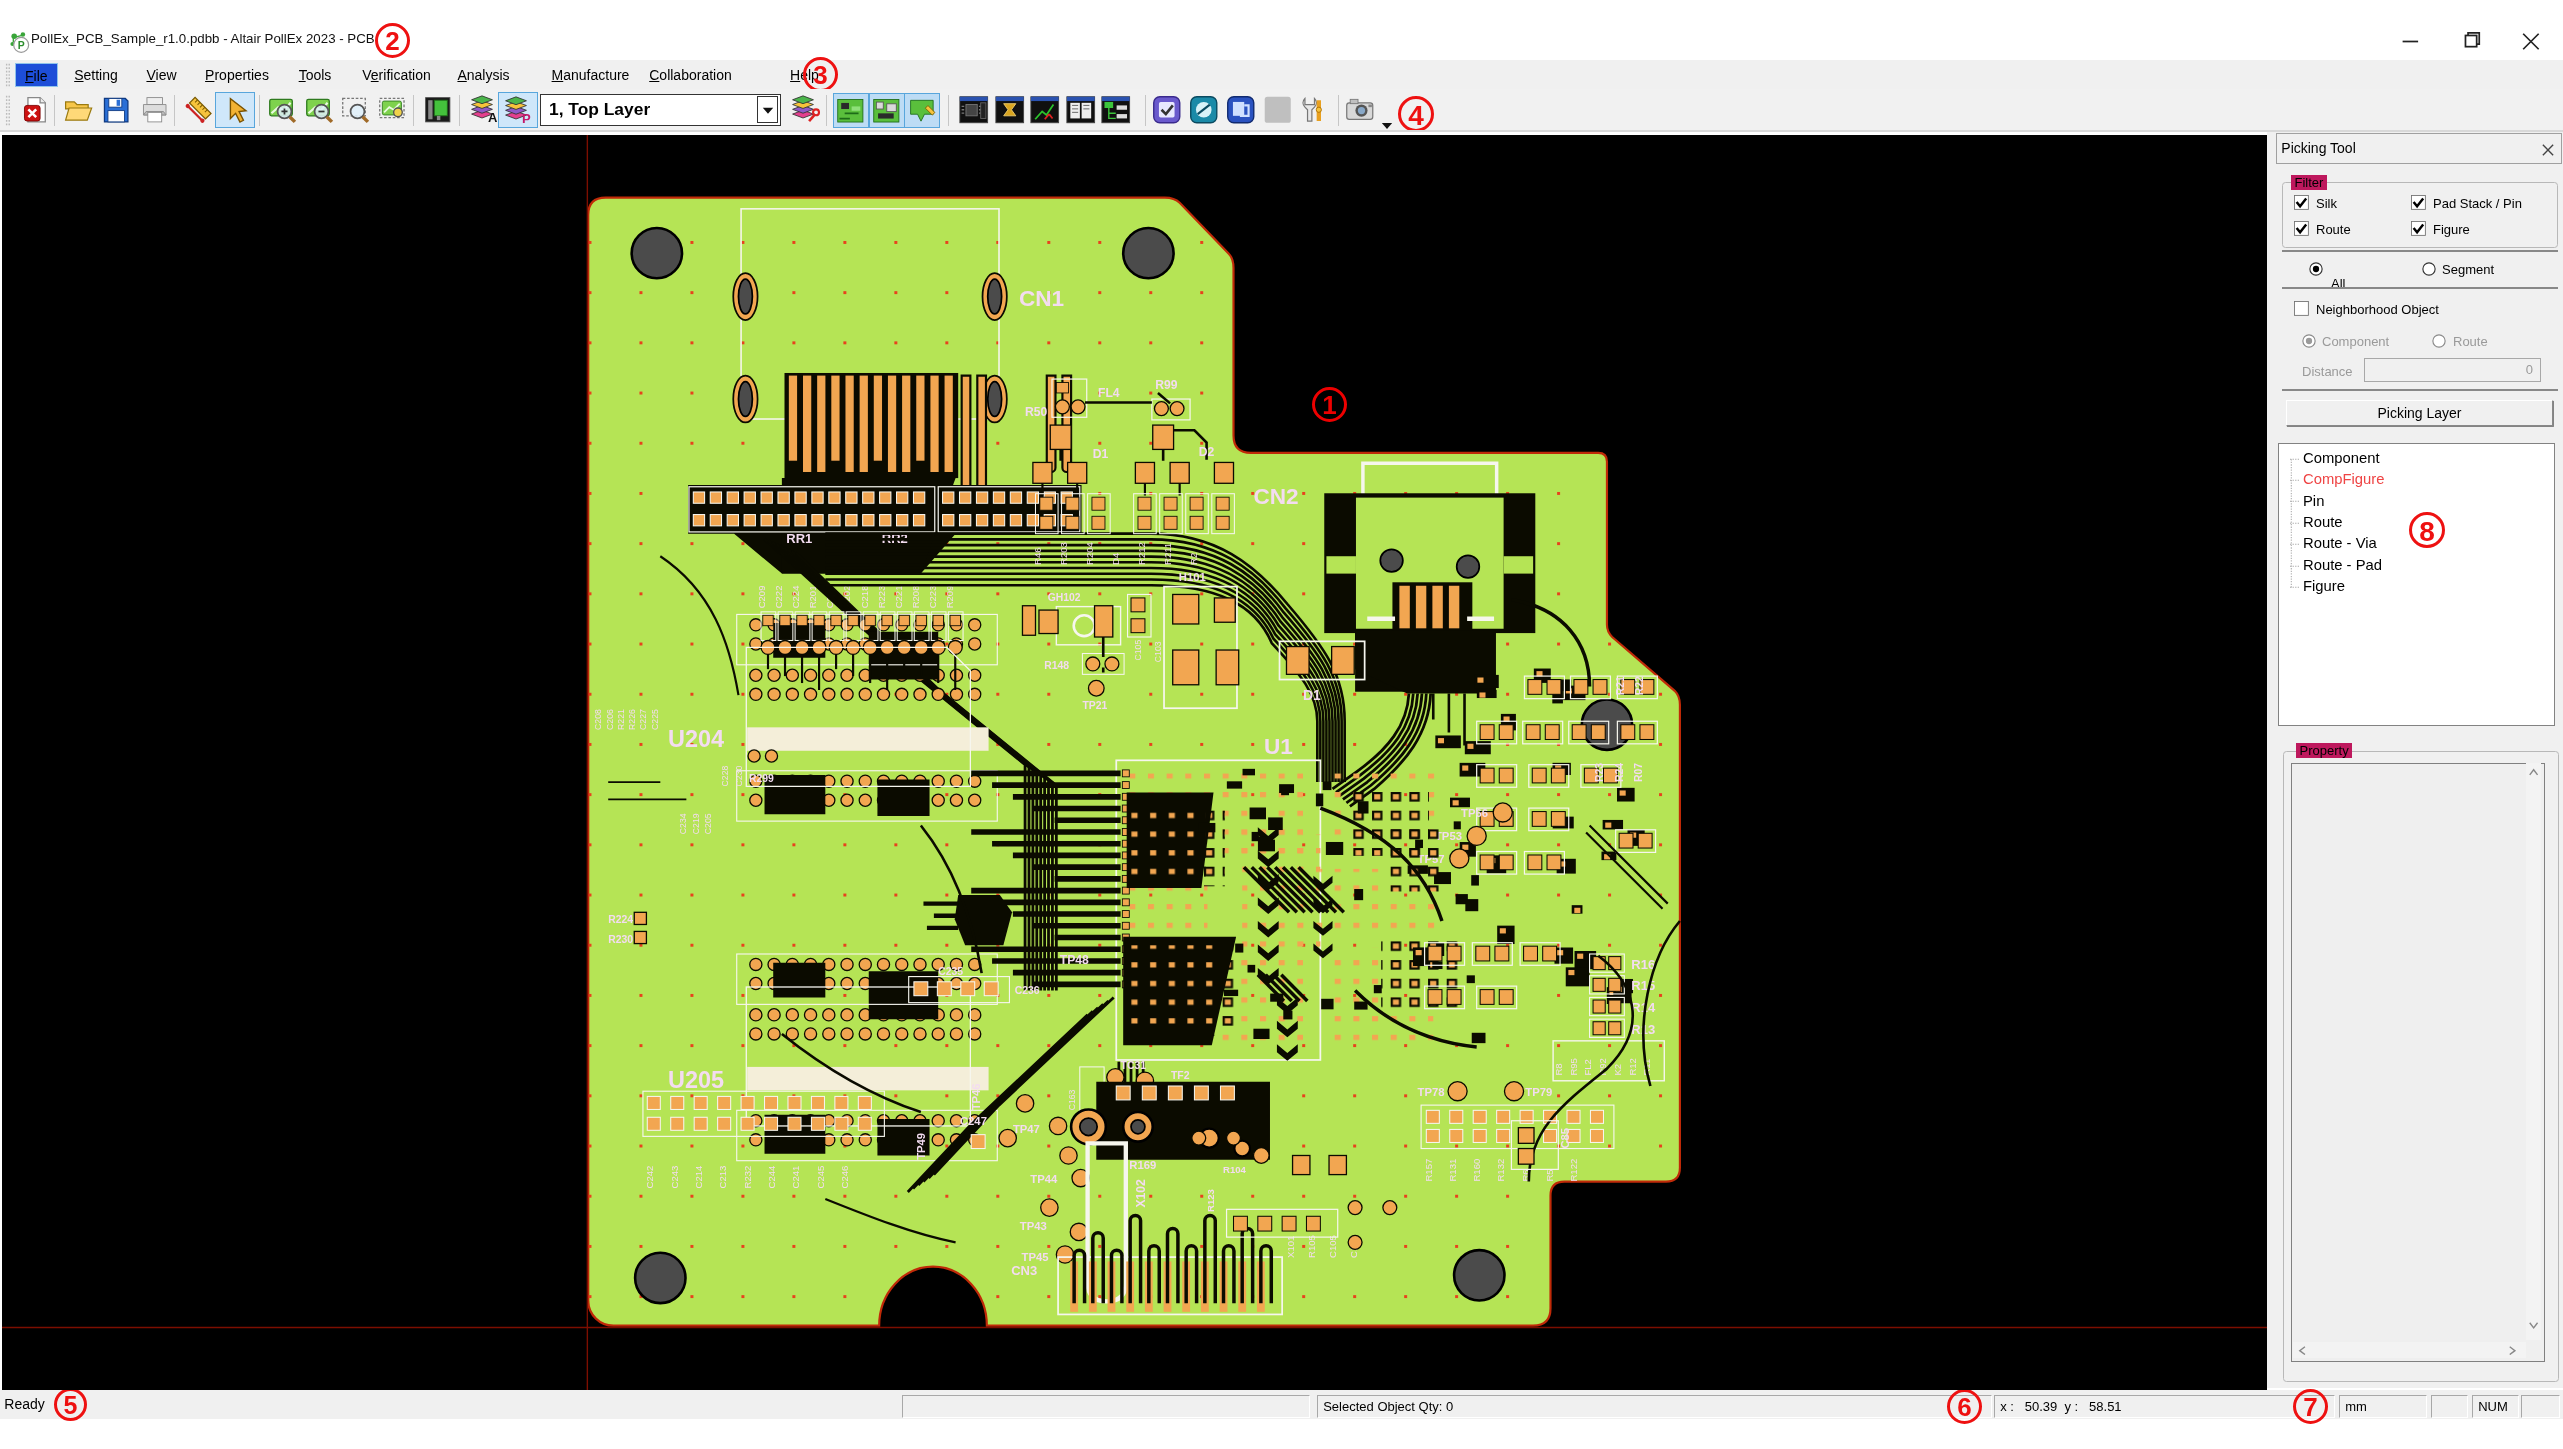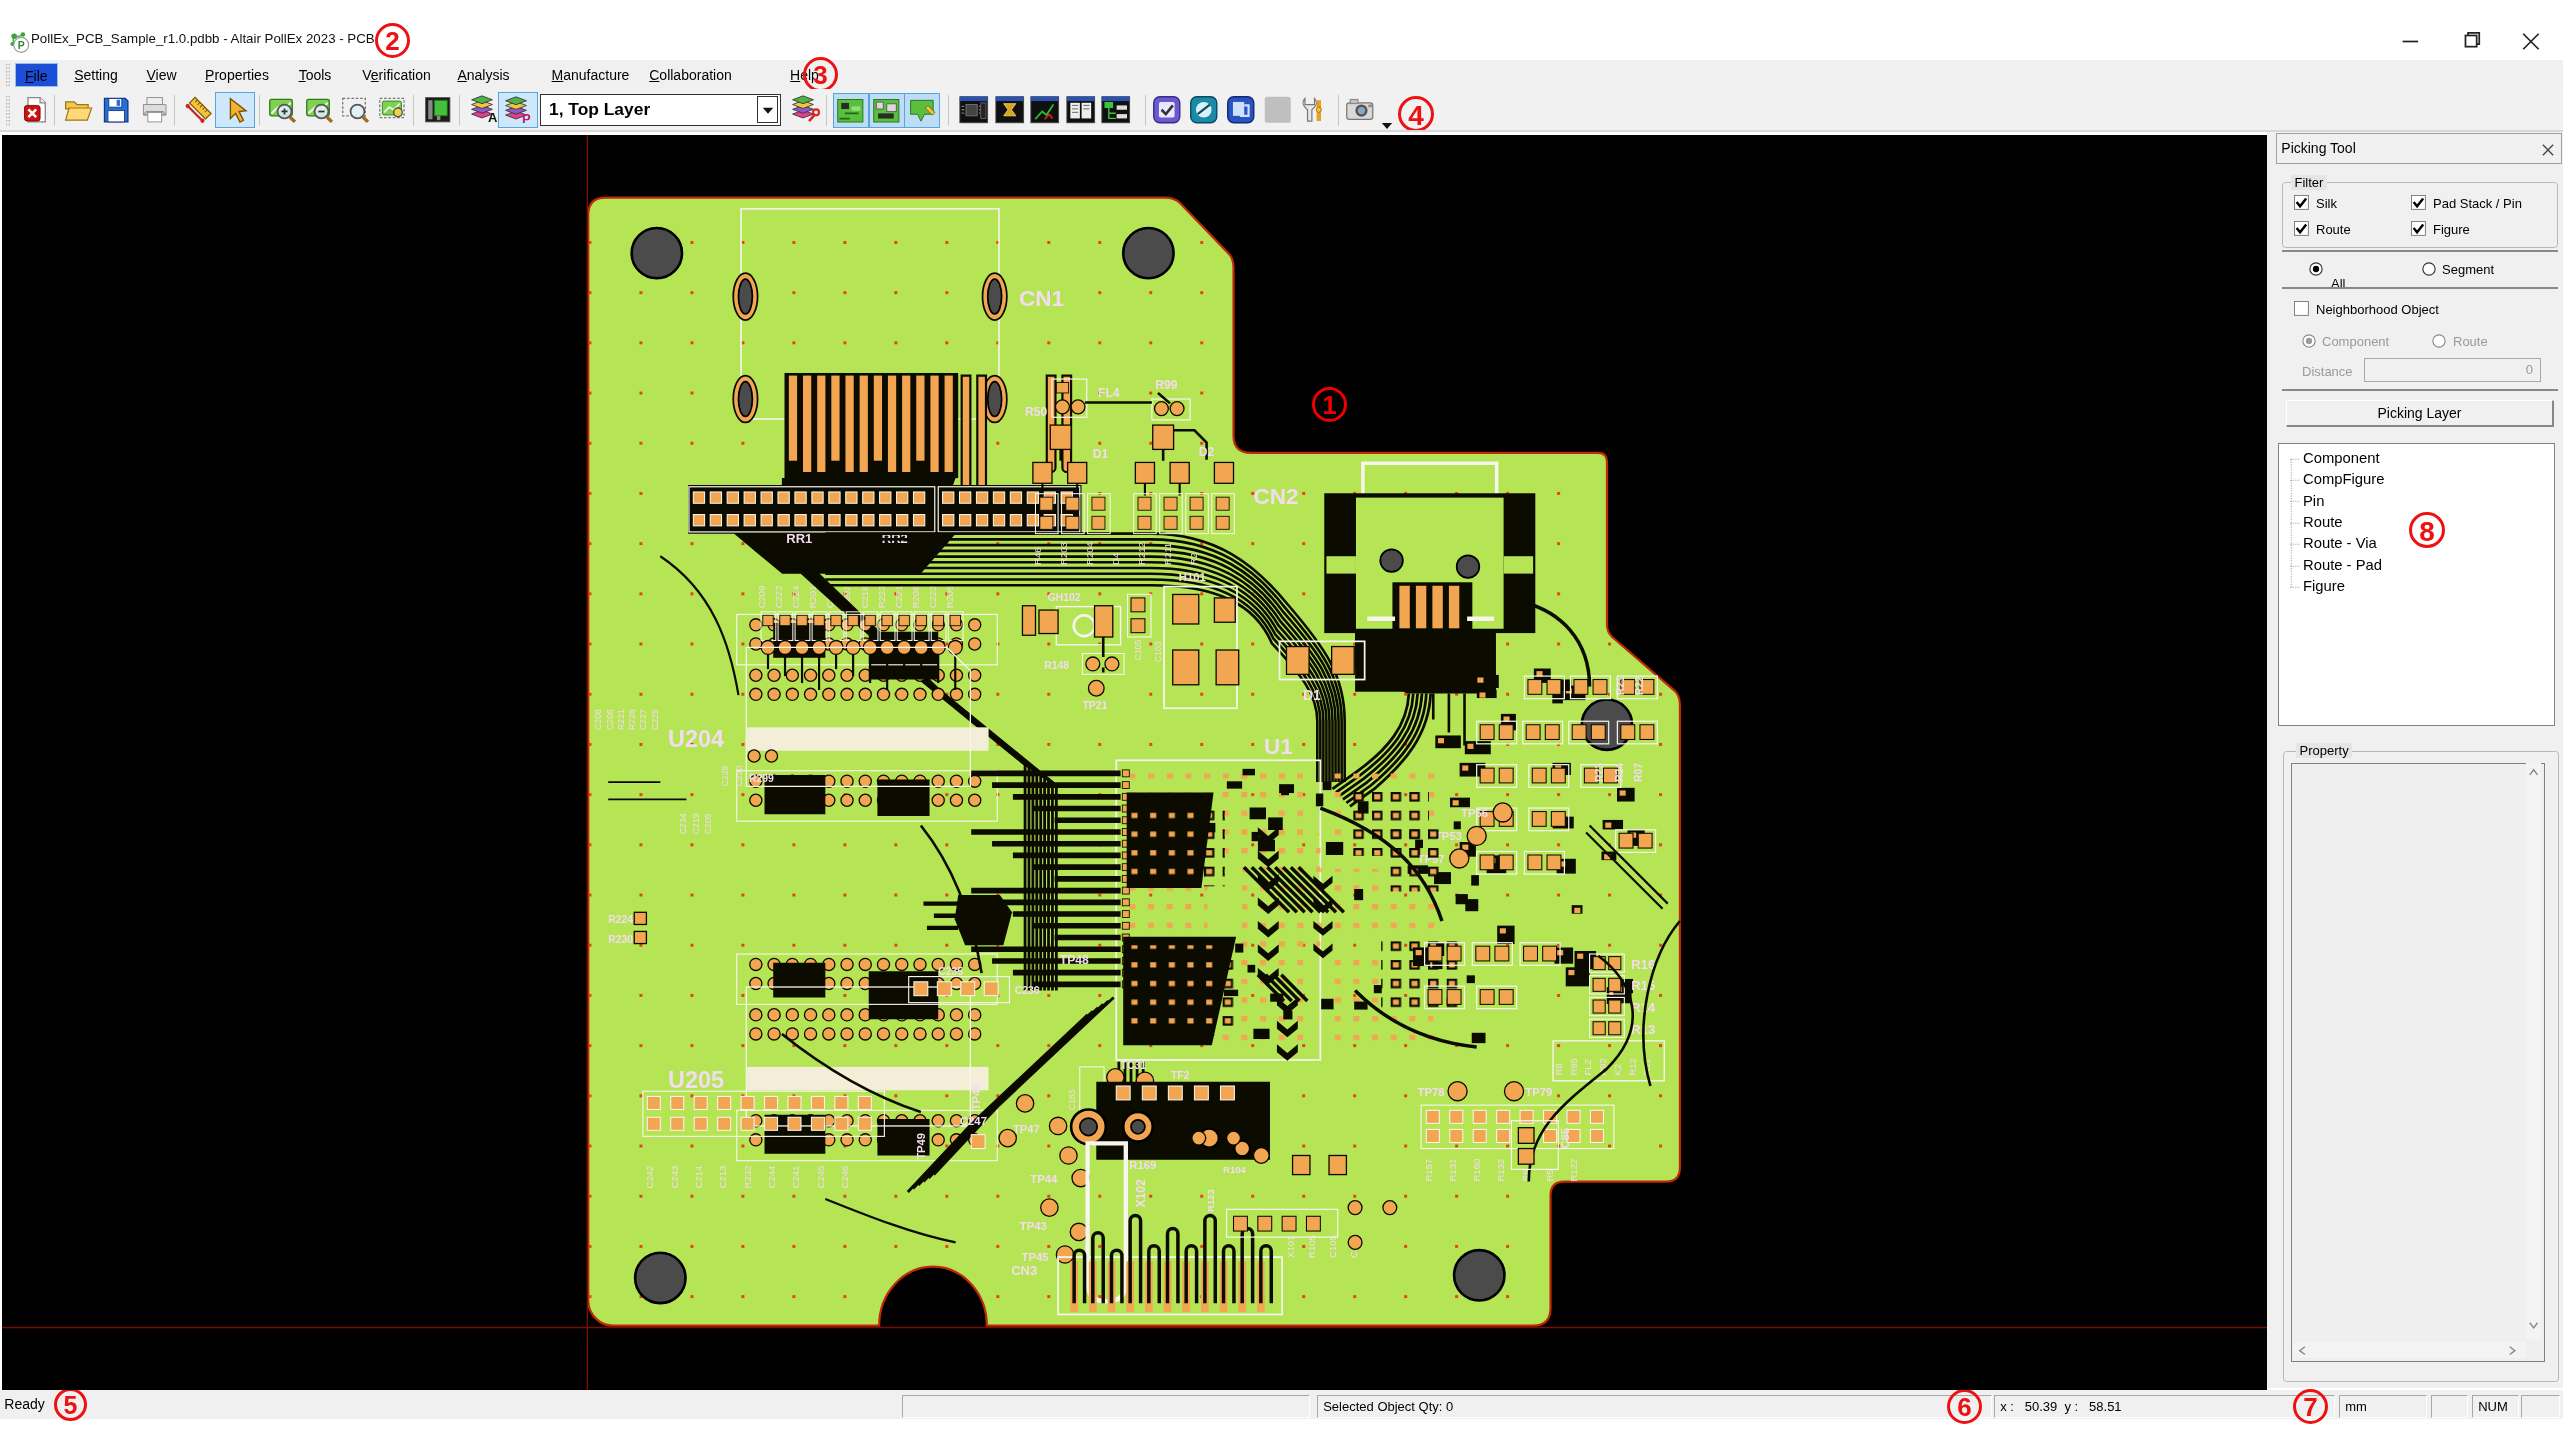--- a/index.html
+++ b/index.html
@@ -13,21 +13,21 @@
 #tbline{left:0;top:130px;width:2563px;height:1.7px;background:#d8d8d8}
 .tsep{top:95px;width:0.9px;height:31px;background:#c6c6c6}
 #canvas{left:1.7px;top:135px;width:2265px;height:1255px;background:#000}
 #rpanel{left:2267px;top:132px;width:296px;height:1256px;background:#f0f0f0}
 #statusbar{left:0;top:1390px;width:2563px;height:29px;background:#f0f0f0}
 .sbox{top:1395px;height:22.6px;background:#f0f0f0;border:0.9px solid #fff;
  border-top-color:#a8a8a8;border-left-color:#a8a8a8;font-size:13px;line-height:21px;color:#000;padding-left:5.2px}
 .redn{border:3px solid #e11;border-radius:50%;color:#e11;font-weight:bold;
  text-align:center;background:transparent}
 .gb{border:0.9px solid #b8b8b8;border-radius:3.5px}
-.gblabel{background:#e5e5e5;font-size:13px;color:#000;padding:0 3.5px}
+.gblabel{background:#be185d;font-size:13px;color:#000;padding:0 3.5px}
 .panellab{position:absolute;font-size:13px;color:#000}
 .graylab{position:absolute;font-size:13px;color:#9a9a9a}
 </style></head><body>
 
 <div class="abs" id="titlebar"></div>
 <svg class="abs" style="left:8.7px;top:31px" width="22.6" height="22.6" viewBox="0 0 26 26">
 <circle cx="6" cy="6" r="3.2" fill="#3aa53a"></circle>
     <circle cx="16" cy="4" r="2.6" fill="#3aa53a"></circle>
 <circle cx="4" cy="15" r="2.4" fill="#3aa53a"></circle>
     <path d="M7 7 L15 5 M5 8 L5 13" stroke="#3aa53a" stroke-width="1.6"></path>
@@ -315,21 +315,21 @@
 <div class="abs" style="left:2286px;top:400px;width:267px;height:26px;background:#f0f0f0;border:0.9px solid #888;
 border-top-color:#fff;border-left-color:#fff;box-shadow:0.9px 0.9px 0 #777;font-size:14px;text-align:center;line-height:24px">Picking Layer</div>
 <div class="abs" style="left:2278px;top:443px;width:277px;height:283px;background:#fff;border:0.9px solid #828282"></div>
 <svg class="abs" style="left:2290px;top:458px" width="12" height="2.6" viewBox="0 0 14 3">
     <path d="M0 1.5 h12" stroke="#aaa" stroke-width="1.2" stroke-dasharray="1.5,1.5"></path>
   </svg>
 <div class="abs" style="left:2303px;top:450px;font-size:14.8px;color:#000">Component</div>
 <svg class="abs" style="left:2290px;top:479px" width="12" height="2.6" viewBox="0 0 14 3">
     <path d="M0 1.5 h12" stroke="#aaa" stroke-width="1.2" stroke-dasharray="1.5,1.5"></path>
   </svg>
-<div class="abs" style="left:2303px;top:471px;font-size:14.8px;color:#000000">CompFigure</div>
+<div class="abs" style="left:2303px;top:471px;font-size:14.8px;color:#ef4444">CompFigure</div>
 <svg class="abs" style="left:2290px;top:500px" width="12" height="2.6" viewBox="0 0 14 3">
     <path d="M0 1.5 h12" stroke="#aaa" stroke-width="1.2" stroke-dasharray="1.5,1.5"></path>
   </svg>
 <div class="abs" style="left:2303px;top:493px;font-size:14.8px;color:#000">Pin</div>
 <svg class="abs" style="left:2290px;top:522px" width="12" height="2.6" viewBox="0 0 14 3">
     <path d="M0 1.5 h12" stroke="#aaa" stroke-width="1.2" stroke-dasharray="1.5,1.5"></path>
   </svg>
 <div class="abs" style="left:2303px;top:514px;font-size:14.8px;color:#000">Route</div>
 <svg class="abs" style="left:2290px;top:543px" width="12" height="2.6" viewBox="0 0 14 3">
     <path d="M0 1.5 h12" stroke="#aaa" stroke-width="1.2" stroke-dasharray="1.5,1.5"></path>

